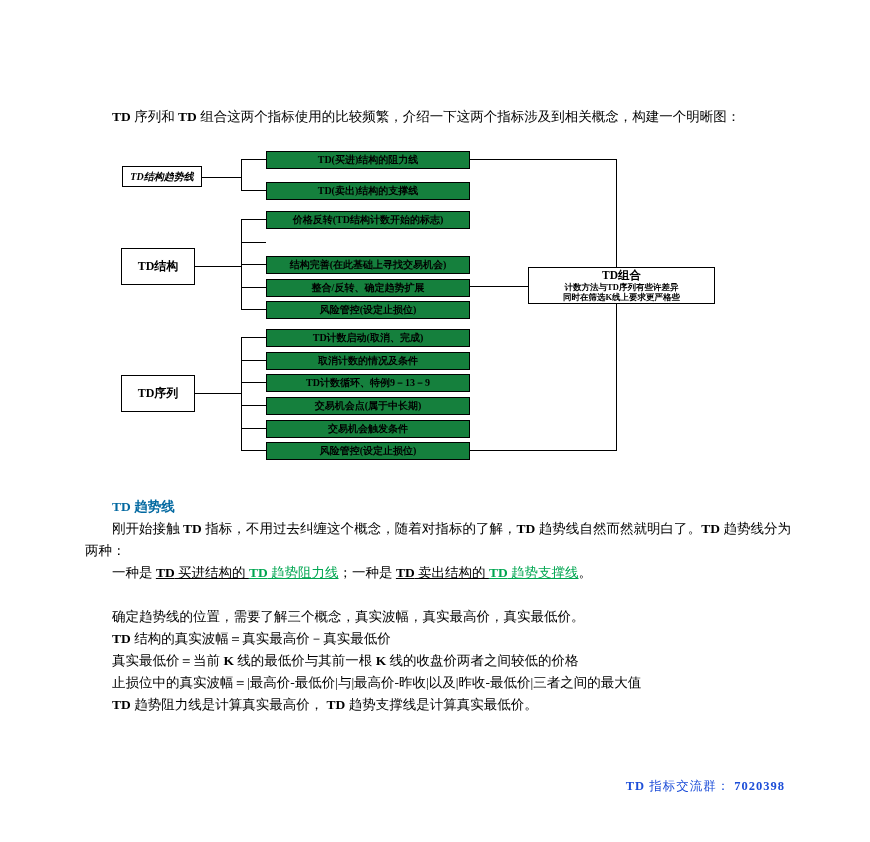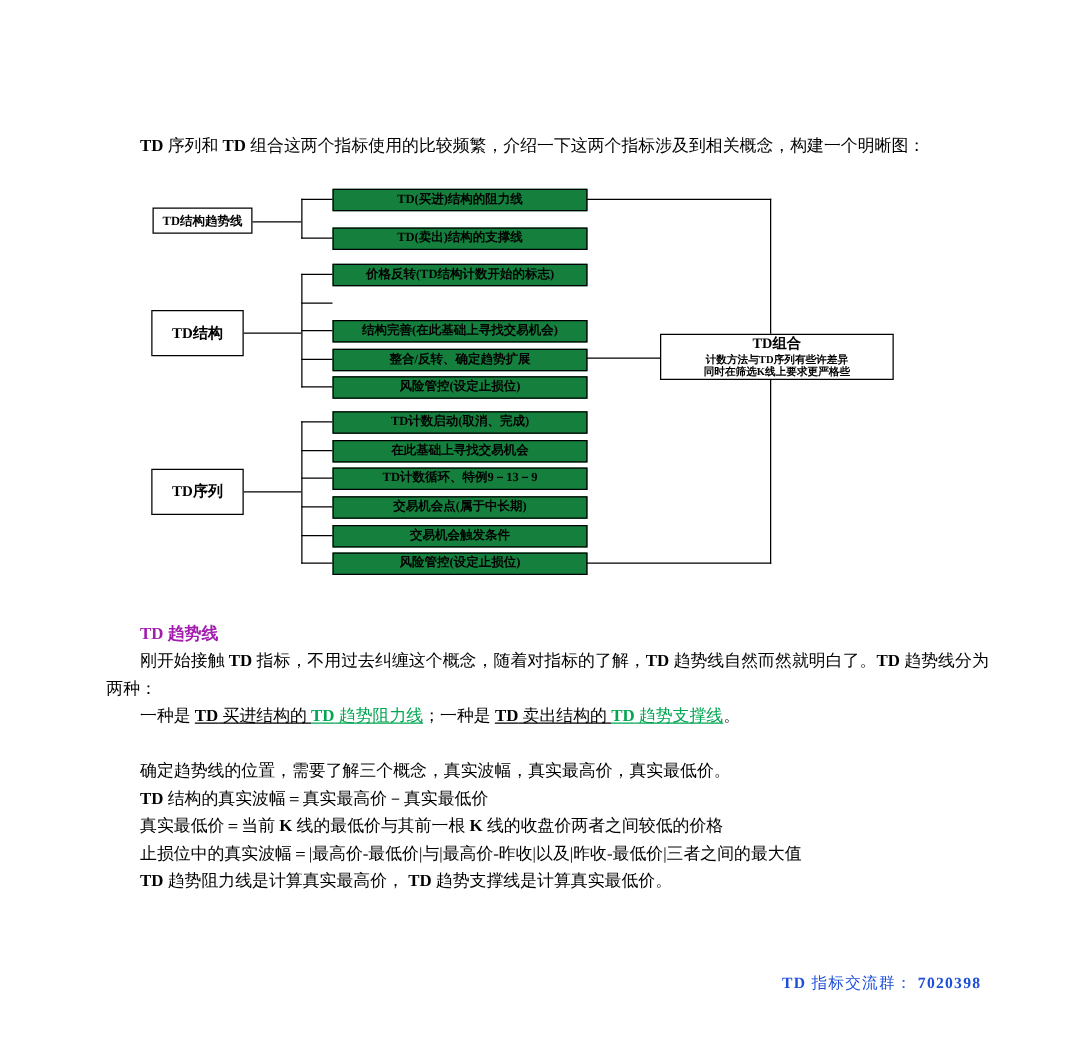--- a/index.html
+++ b/index.html
@@ -3,21 +3,21 @@
 <meta charset="utf-8">
 <style>
   html,body{margin:0;padding:0;background:#fff;}
   .page{position:relative;width:870px;height:842px;background:#ffffff;overflow:hidden;
         font-family:"Liberation Serif","DejaVu Serif",serif;color:#000;}
   
   .intro{position:absolute;left:85px;top:92px;width:706px;font-size:13.5px;line-height:22px;
          text-align:justify;text-indent:2em;}
   .bodyblock{position:absolute;left:85px;top:496px;width:706px;font-size:13.5px;line-height:22px;}
   .p{margin:0;text-indent:2em;text-align:justify;}
-  .heading{margin:0;text-indent:2em;color:#a21caf;font-weight:bold;}
+  .heading{margin:0;text-indent:2em;color:#0369a1;font-weight:bold;}
   .gap{margin-top:22px;}
   .b{font-weight:bold;font-family:"Liberation Serif","DejaVu Serif",serif;}
   .bu{text-decoration:underline;}
   .gu{color:#00a651;text-decoration:underline;}
   .footer{position:absolute;right:85px;top:778px;font-size:12.5px;color:#1d4ed8;letter-spacing:1px;}
   
   .lbox{position:absolute;border:1px solid #000;display:flex;align-items:center;justify-content:center;
         font-weight:bold;background:#fff;box-sizing:border-box;}
   .mbox{position:absolute;left:266px;width:202px;height:16px;border:1px solid #000;box-sizing:content-box;
         font-size:10px;font-weight:bold;text-align:center;line-height:16px;background:#15803d;
@@ -28,34 +28,34 @@
   .combo-sub{font-size:8.5px;font-weight:bold;line-height:10px;}
   .ln{position:absolute;background:#000;}
 </style>
 </head>
 <body>
 
 <div class="page">
 
   <p class="intro"><span class="b">TD</span><span> 序列和 </span><span class="b">TD</span><span> 组合这两个指标使用的比较频繁，介绍一下这两个指标涉及到相关概念，构建一个明晰图：</span></p>
 
-  <div class="lbox" style="left:122px;top:166px;width:80px;height:21px;font-size:10px;">TD结构趋势线</div>
+  <div class="lbox" style="left:122px;top:166px;width:80px;height:21px;font-size:10px;font-style:italic;">TD结构趋势线</div>
   <div class="lbox" style="left:121px;top:248px;width:74px;height:37px;font-size:12px;">TD结构</div>
   <div class="lbox" style="left:121px;top:375px;width:74px;height:37px;font-size:12px;">TD序列</div>
 
   <div class="mbox" style="top:151px">TD(买进)结构的阻力线</div>
   <div class="mbox" style="top:182px">TD(卖出)结构的支撑线</div>
 
   <div class="mbox" style="top:211px">价格反转(TD结构计数开始的标志)</div>
   <div class="mbox" style="top:256px">结构完善(在此基础上寻找交易机会)</div>
   <div class="mbox" style="top:279px">整合/反转、确定趋势扩展</div>
   <div class="mbox" style="top:301px">风险管控(设定止损位)</div>
 
   <div class="mbox" style="top:329px">TD计数启动(取消、完成)</div>
-  <div class="mbox" style="top:352px">在此基础上寻找交易机会</div>
+  <div class="mbox" style="top:352px">取消计数的情况及条件</div>
   <div class="mbox" style="top:374px">TD计数循环、特例9－13－9</div>
   <div class="mbox" style="top:397px">交易机会点(属于中长期)</div>
   <div class="mbox" style="top:420px">交易机会触发条件</div>
   <div class="mbox" style="top:442px">风险管控(设定止损位)</div>
 
   <div class="combo">
     <div class="combo-title">TD组合</div>
     <div class="combo-sub">计数方法与TD序列有些许差异</div>
     <div class="combo-sub">同时在筛选K线上要求更严格些</div>
   </div>

